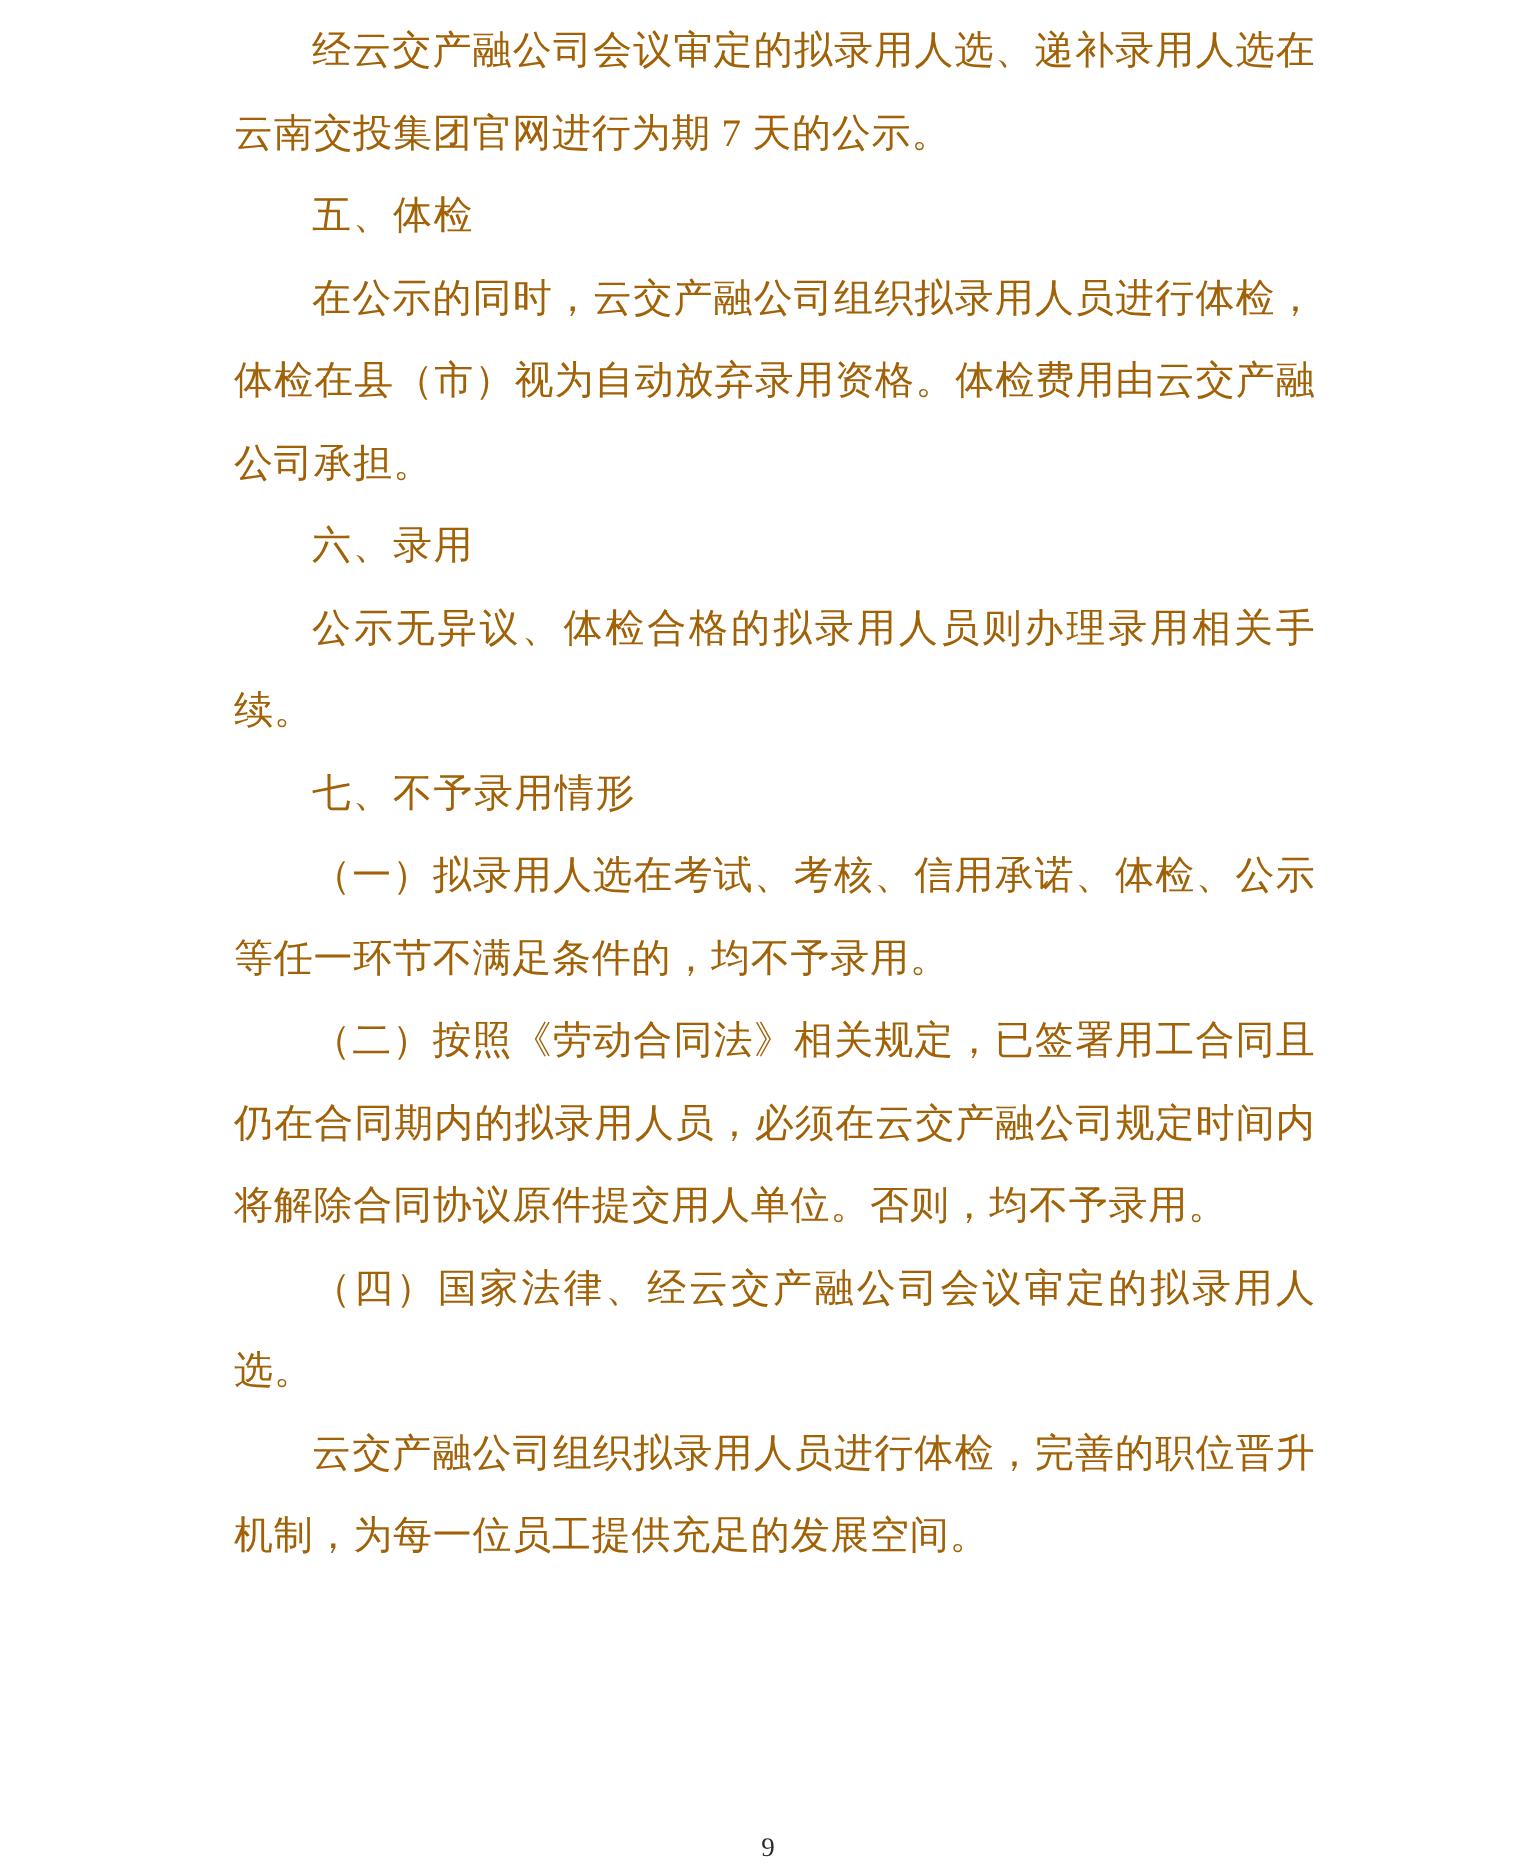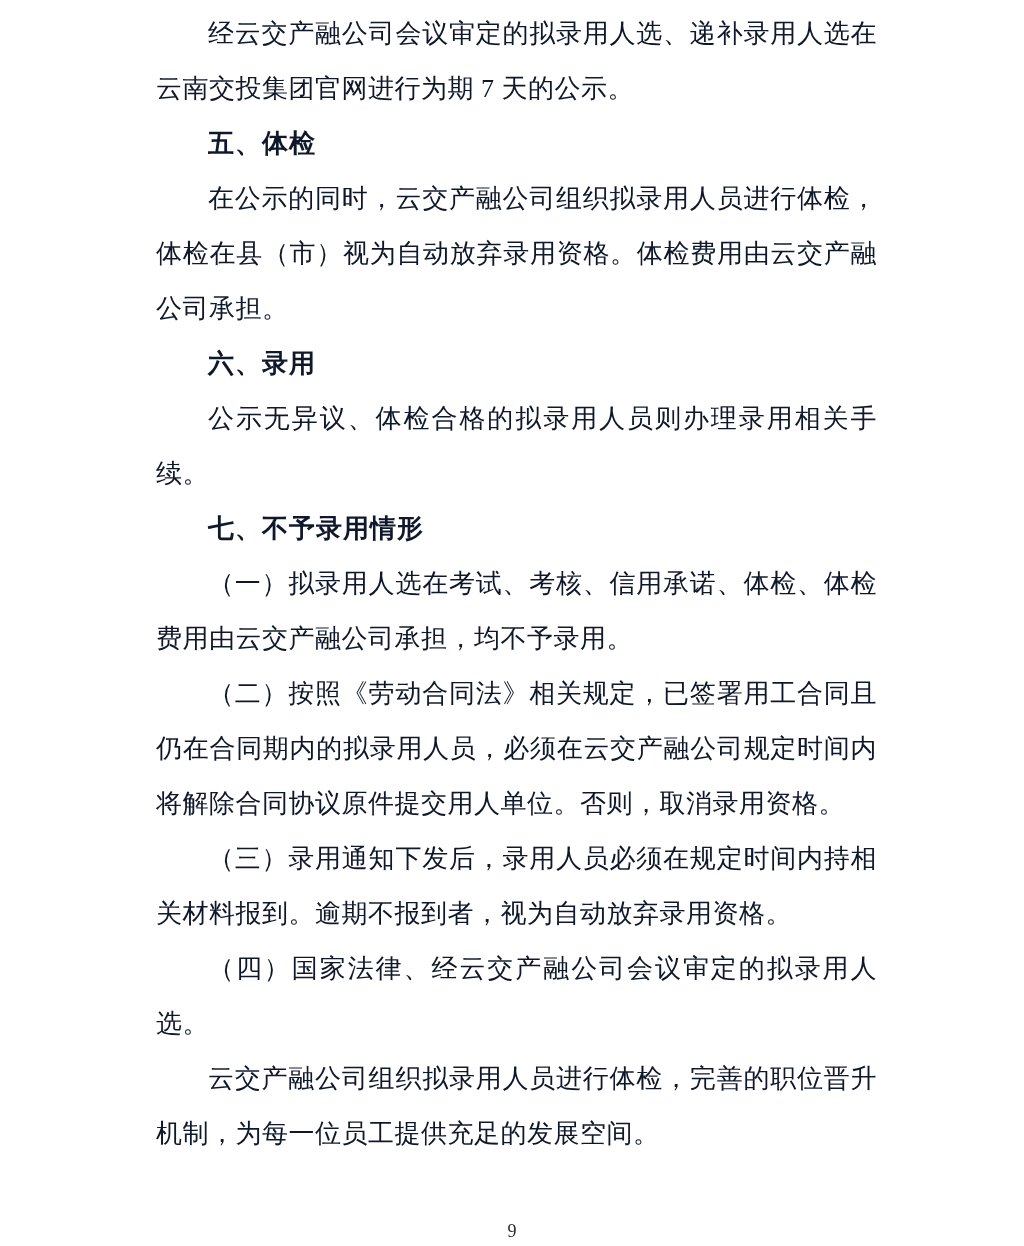--- a/index.html
+++ b/index.html
@@ -20,38 +20,38 @@
     top: 0;
     width: 1024px;
     height: 1246px;
     background: #ffffff;
   }
   .doc-body {
     position: absolute;
     left: 156px;
     top: 6px;
     width: 721px;
-    color: #0f172a;
+    color: #a16207;
     font-size: 26px;
     line-height: 55px;
     text-align: justify;
     text-justify: inter-ideograph;
   }
   .block {
     margin: 0;
     padding: 0;
     text-indent: 2em;
   }
   .block.paragraph {
     font-family: "Liberation Serif", "DejaVu Serif", serif;
     letter-spacing: 0.5px;
   }
   .block.heading {
     font-family: "Liberation Sans", "DejaVu Sans", sans-serif;
-    font-weight: 700;
+    font-weight: 400;
     letter-spacing: 1px;
   }
   .page-footer {
     position: absolute;
     left: 0;
     top: 1220px;
     width: 1024px;
     text-align: center;
     font-family: "Liberation Serif", "DejaVu Serif", serif;
     font-size: 18px;
@@ -64,23 +64,22 @@
 
 <div class="doc-page">
 
   <div class="doc-body">
     <p class="block paragraph">经云交产融公司会议审定的拟录用人选、递补录用人选在云南交投集团官网进行为期 7 天的公示。</p>
     <p class="block heading">五、体检</p>
     <p class="block paragraph">在公示的同时，云交产融公司组织拟录用人员进行体检，体检在县（市）视为自动放弃录用资格。体检费用由云交产融公司承担。</p>
     <p class="block heading">六、录用</p>
     <p class="block paragraph">公示无异议、体检合格的拟录用人员则办理录用相关手续。</p>
     <p class="block heading">七、不予录用情形</p>
-    <p class="block paragraph">（一）拟录用人选在考试、考核、信用承诺、体检、体检费用由云交产融公司承担，均不予录用。</p>
-    <p class="block paragraph">（二）按照《劳动合同法》相关规定，已签署用工合同且仍在合同期内的拟录用人员，必须在云交产融公司规定时间内将解除合同协议原件提交用人单位。否则，取消录用资格。</p>
-    <p class="block paragraph">（三）录用通知下发后，录用人员必须在规定时间内持相关材料报到。逾期不报到者，视为自动放弃录用资格。</p>
+    <p class="block paragraph">（一）拟录用人选在考试、考核、信用承诺、体检、公示等任一环节不满足条件的，均不予录用。</p>
+    <p class="block paragraph">（二）按照《劳动合同法》相关规定，已签署用工合同且仍在合同期内的拟录用人员，必须在云交产融公司规定时间内将解除合同协议原件提交用人单位。否则，均不予录用。</p>
     <p class="block paragraph">（四）国家法律、经云交产融公司会议审定的拟录用人选。</p>
     <p class="block paragraph">云交产融公司组织拟录用人员进行体检，完善的职位晋升机制，为每一位员工提供充足的发展空间。</p>
   </div>
 
   <div class="page-footer">
     <span>9</span>
   </div>
 
 </div>
 

